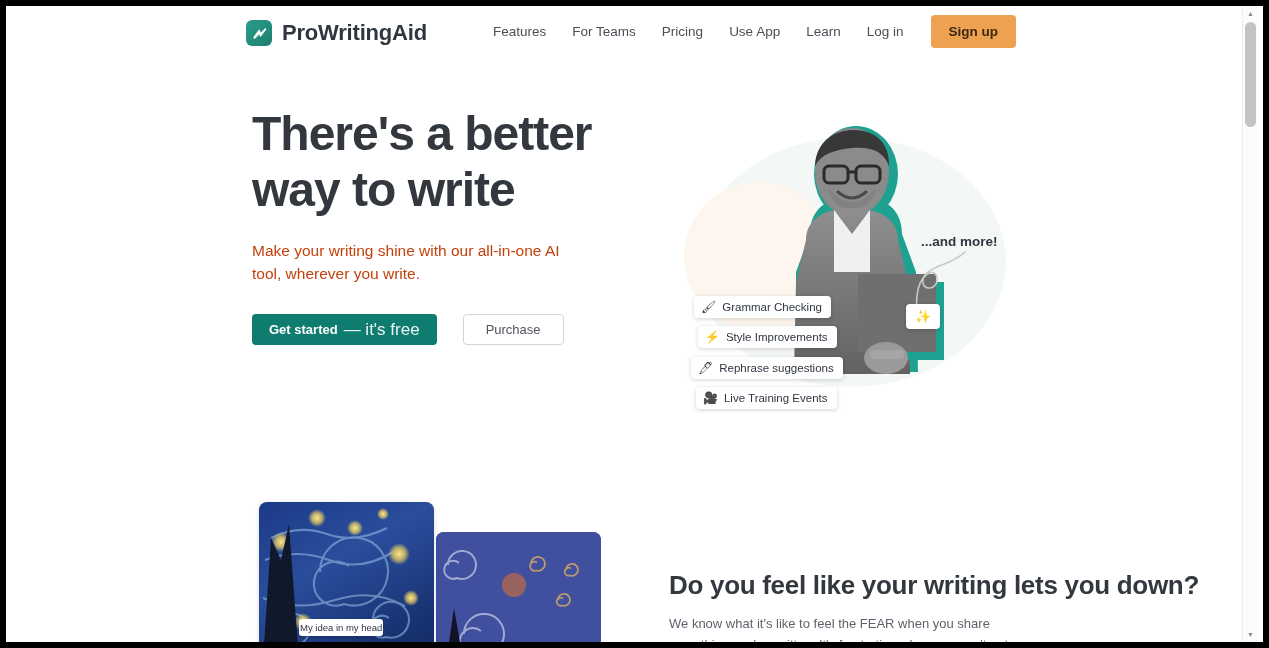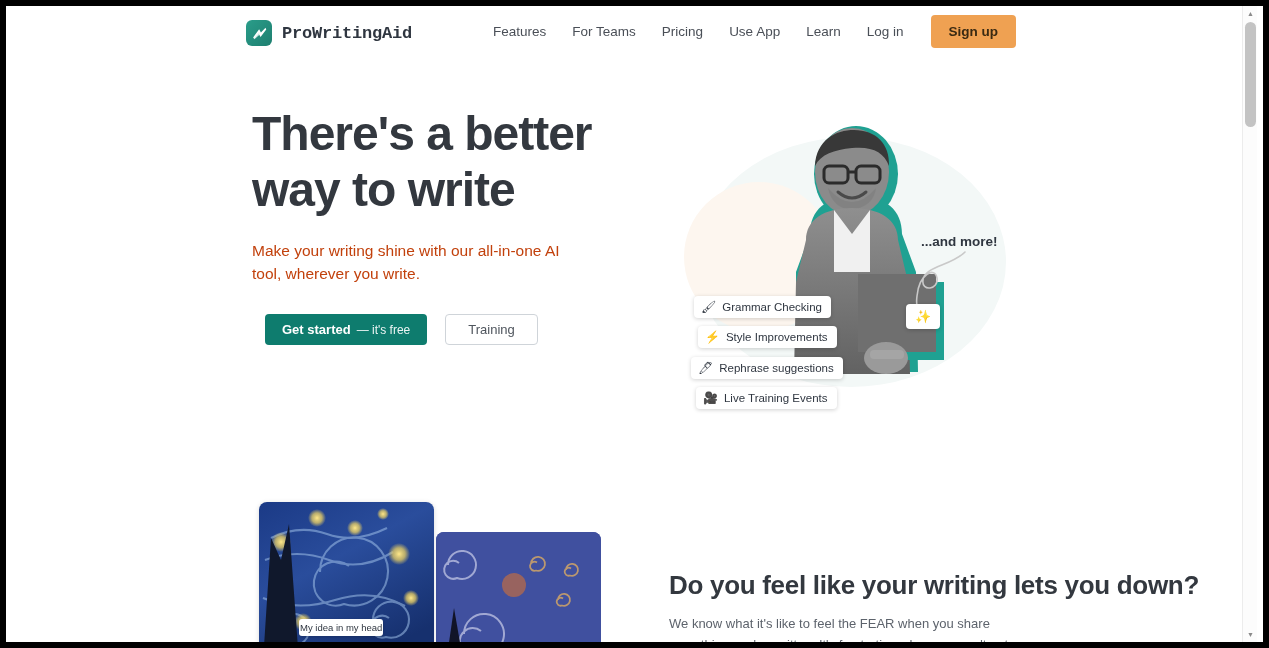--- a/index.html
+++ b/index.html
@@ -29,23 +29,22 @@
     display:flex; align-items:center; gap:10px;
   }
   .logo-mark{
     width:26px; height:26px; border-radius:6px;
     background:linear-gradient(135deg,#2a9d8a 0%,#1e7f70 100%);
     display:flex; align-items:center; justify-content:center;
     flex:none;
   }
   .logo-mark svg{ display:block; }
   .logo-text{
-    font-size:17px; font-weight:bold; color:#2f3640; letter-spacing:-.2px;
+    font-size:22px; font-weight:bold; color:#2f3640; letter-spacing:-.2px;
     white-space:nowrap;
-    font-family:Liberation Mono, monospace;
   }
   .main-nav{
     position:absolute; right:241px; top:9px;
     display:flex; align-items:center; gap:0;
   }
   .nav-link{
     font-size:13.5px; color:#4a4f57; padding:0 13px;
     text-decoration:none; white-space:nowrap; line-height:30px;
   }
   .signup-btn{
@@ -61,29 +60,29 @@
   .hero{ position:absolute; left:0; top:56px; width:1251px; height:430px; }
   .hero-copy{ position:absolute; left:246px; top:44px; width:390px; }
   .hero-title{
     font-size:48px; line-height:56px; font-weight:bold;
     color:#33383f; letter-spacing:-1px;
   }
   .hero-sub{
     margin-top:21px; font-size:15.5px; line-height:23px; color:#c2410c;
     width:330px;
   }
-  .hero-actions{ margin-top:29px; display:flex; align-items:center; gap:18px;margin-left:13px; }
+  .hero-actions{ margin-top:29px; display:flex; align-items:center; gap:26px; }
   .btn-primary{
     background:#0e7c6e; color:#fff; border:none; border-radius:4px;
     padding:0 17px; height:31px; font-size:13px; cursor:pointer;
     display:flex; align-items:center; gap:6px;
     font-family:"Liberation Sans", sans-serif; white-space:nowrap;
   }
   .btn-primary .lbl{ font-weight:bold; }
-  .btn-primary .note{ font-weight:normal; opacity:.92; font-size:12px;text-align:center; }
+  .btn-primary .note{ font-weight:normal; opacity:.92; font-size:17px;text-align:center; }
   .btn-secondary{
     background:#fff; color:#4f555d; border:1px solid #cfd4d9; border-radius:4px;
     padding:0 22px; height:31px; font-size:13px; cursor:pointer;
     font-family:"Liberation Sans", sans-serif; white-space:nowrap;
   }
   .hero-footnote{ margin-top:33px; font-size:12.5px; color:#6d737b; }
 
   
   .hero-art{
     position:absolute; left:660px; top:50px; width:360px; height:330px;
@@ -198,21 +197,21 @@
 
     <div class="hero">
       <div class="hero-copy">
         <h1 class="hero-title">There's a better way to write</h1>
         <p class="hero-sub">Make your writing shine with our all-in-one AI tool, wherever you write.</p>
         <div class="hero-actions">
           <button class="btn-primary">
             <span class="lbl">Get started</span>
             <span class="note">— it's free</span>
           </button>
-          <button class="btn-secondary">Training</button>
+          <button class="btn-secondary">Purchase</button>
         </div>
       </div>
 
       <div class="hero-art">
         <div class="art-blob"></div>
         <div class="art-blob2"></div>
 
         <div class="person">
           <svg width="180" height="275" viewBox="0 0 180 275">
             <defs>

